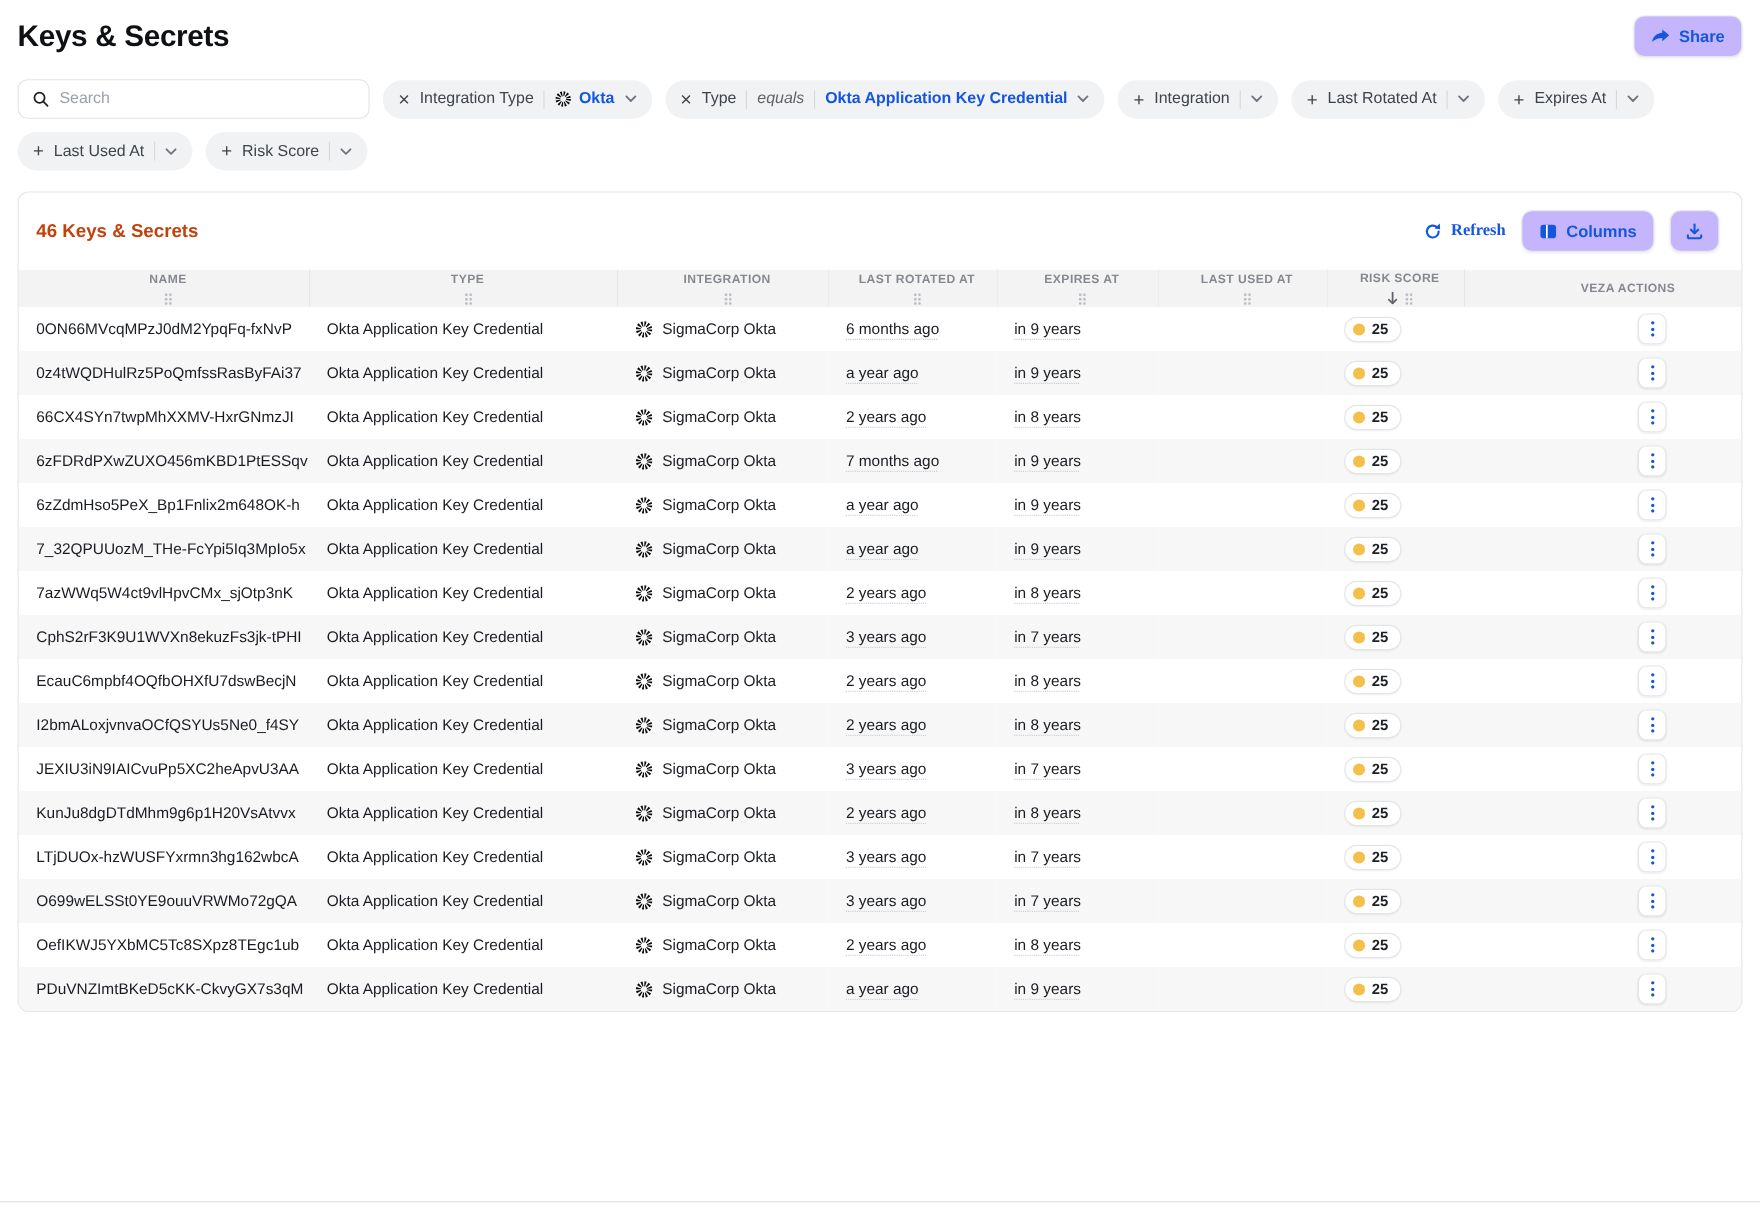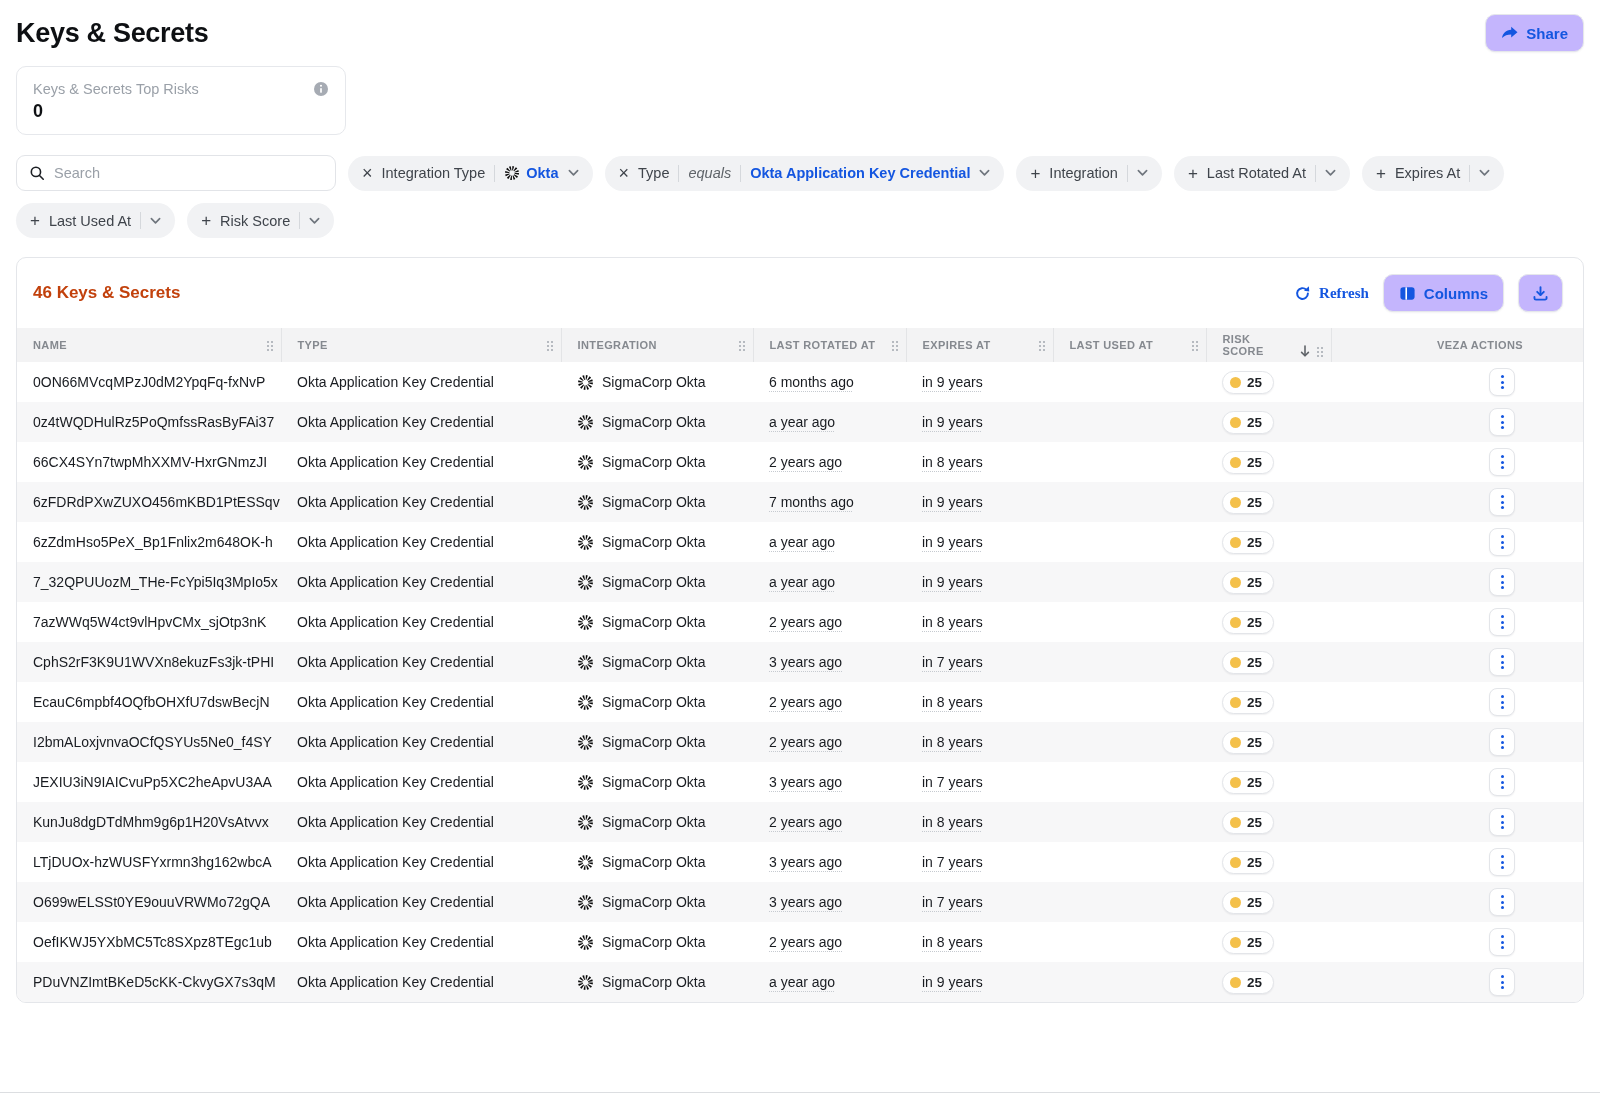--- a/index.html
+++ b/index.html
@@ -68,21 +68,21 @@
   }
   .icon-btn { padding:0 13px; }
 
   table { width:100%; border-collapse:collapse; table-layout:fixed; }
   thead th {
     background:#f3f3f4; height:34px; font-size:11px; font-weight:700;
     color:#85898f; text-align:left; letter-spacing:.4px; padding:0 8px 0 16px;
     border-right:1px solid #e3e4e6; position:relative;
   }
   thead th:last-child { border-right:none; text-align:right; padding-right:60px; }
-  .th-inner { display:flex; align-items:flex-end; justify-content:space-between; gap:6px; }
+  .th-inner { display:flex; align-items:center; justify-content:space-between; gap:6px;flex-direction:column; }
   .th-adorn { display:inline-flex; align-items:center; gap:6px; }
   .drag-dots {
     width:7px; height:11px; flex:none; cursor:grab;
     background-image:radial-gradient(circle,#b6bac0 1.1px,transparent 1.2px);
     background-size:4px 4px; background-position:0 0;
   }
   tbody td { height:40px; padding:0 8px 0 16px; font-size:14px; color:#191c21; overflow:hidden; white-space:nowrap; }
   tbody tr:nth-child(even) { background:#f7f7f8; }
   .cell-int { display:flex; align-items:center; gap:8px; height:40px; }
   .rel-date {
@@ -134,33 +134,20 @@
     <button class="btn">
       <span style="display:inline-flex">
         <svg width="17" height="15" viewBox="0 0 20 17">
             <path d="M12 0.6 L19.4 6.9 L12 13.2 V9.6 C7.5 9.6 4 10.8 1.2 13.9 C2 8.6 5.8 4.6 12 4.2 Z" fill="#1456e0"></path>
           </svg>
       </span>
       <span>Share</span>
     </button>
   </div>
 
-  <div class="stats-card">
-    <div class="stats-top">
-      <span class="stats-label">Keys &amp; Secrets Top Risks</span>
-      <span style="display:inline-flex">
-        <svg width="16" height="16" viewBox="0 0 16 16">
-            <circle cx="8" cy="8" r="7" fill="#a6abb3"></circle>
-            <rect x="7.15" y="6.9" width="1.7" height="4.9" rx="0.85" fill="#fff"></rect>
-            <circle cx="8" cy="4.7" r="1.05" fill="#fff"></circle>
-          </svg>
-      </span>
-    </div>
-    <div class="stats-value">0</div>
-  </div>
 
   <div class="filters">
     <div class="search-box">
       <span style="display:inline-flex">
         <svg width="16" height="16" viewBox="0 0 18 18" fill="none" stroke="#1d2025" stroke-width="1.8" stroke-linecap="round">
             <circle cx="7.8" cy="7.8" r="5.2"></circle>
             <path d="M11.8 11.8 L16 16"></path>
           </svg>
       </span>
       <input type="text" placeholder="Search" style="">

